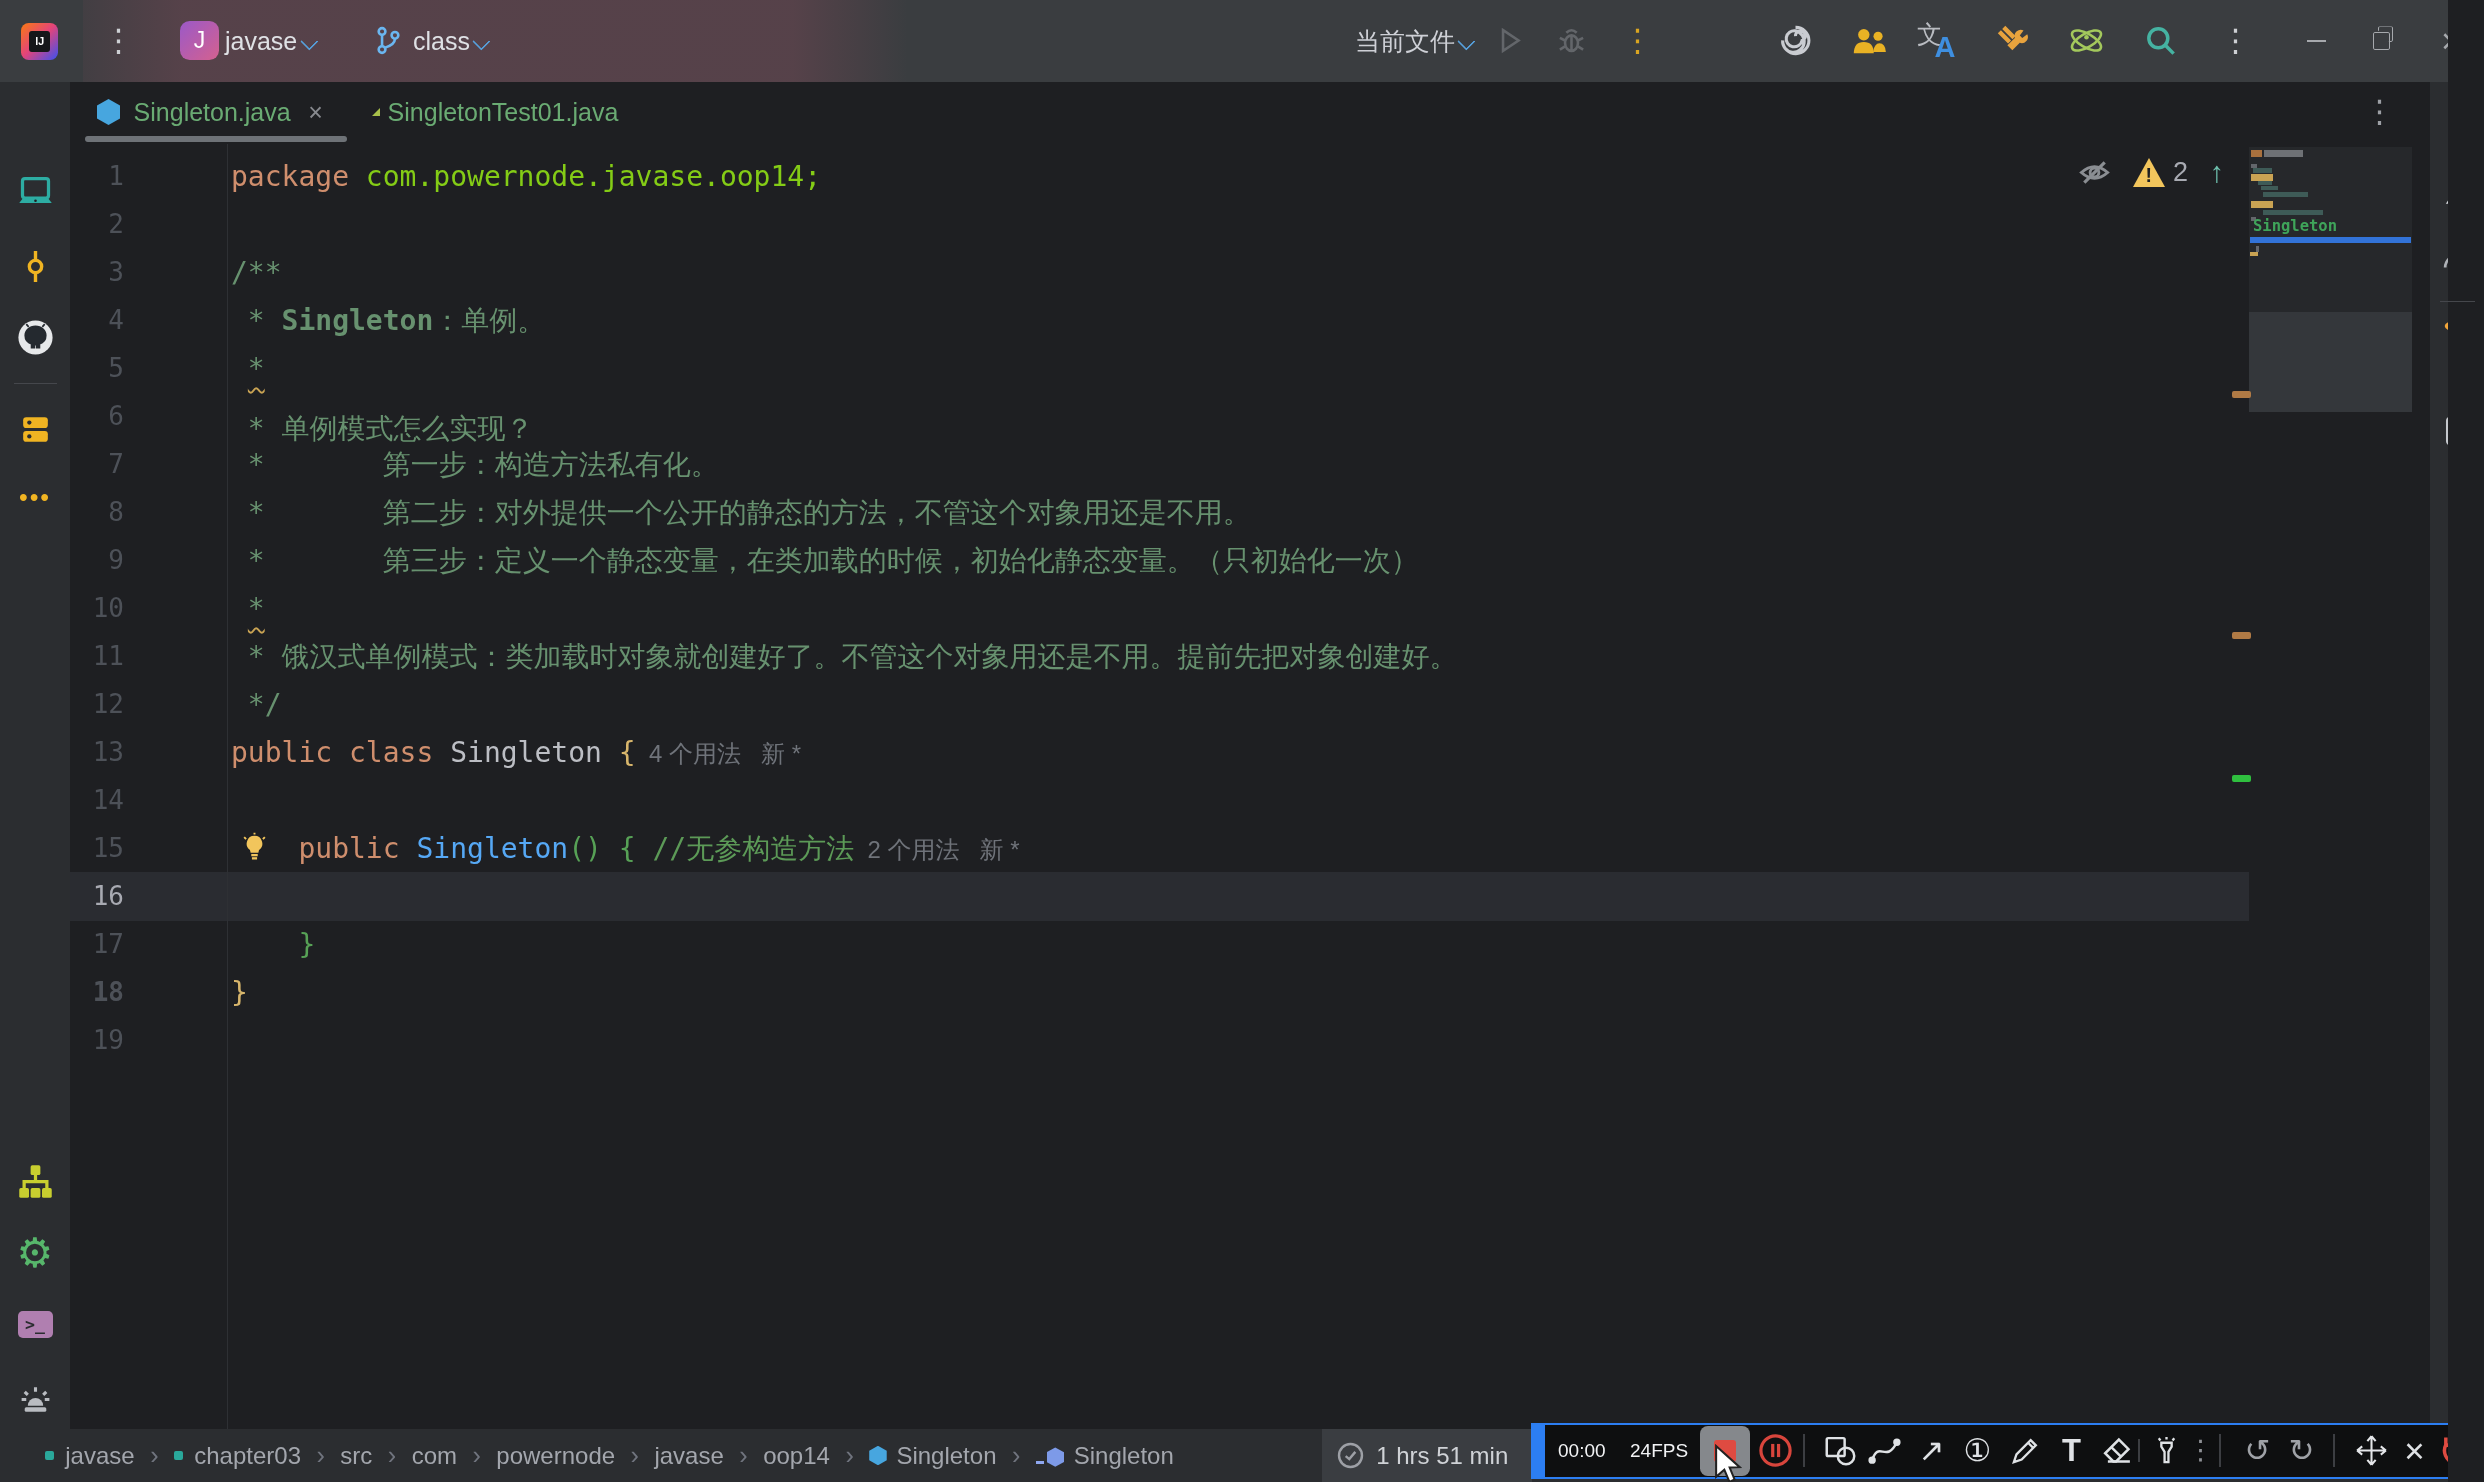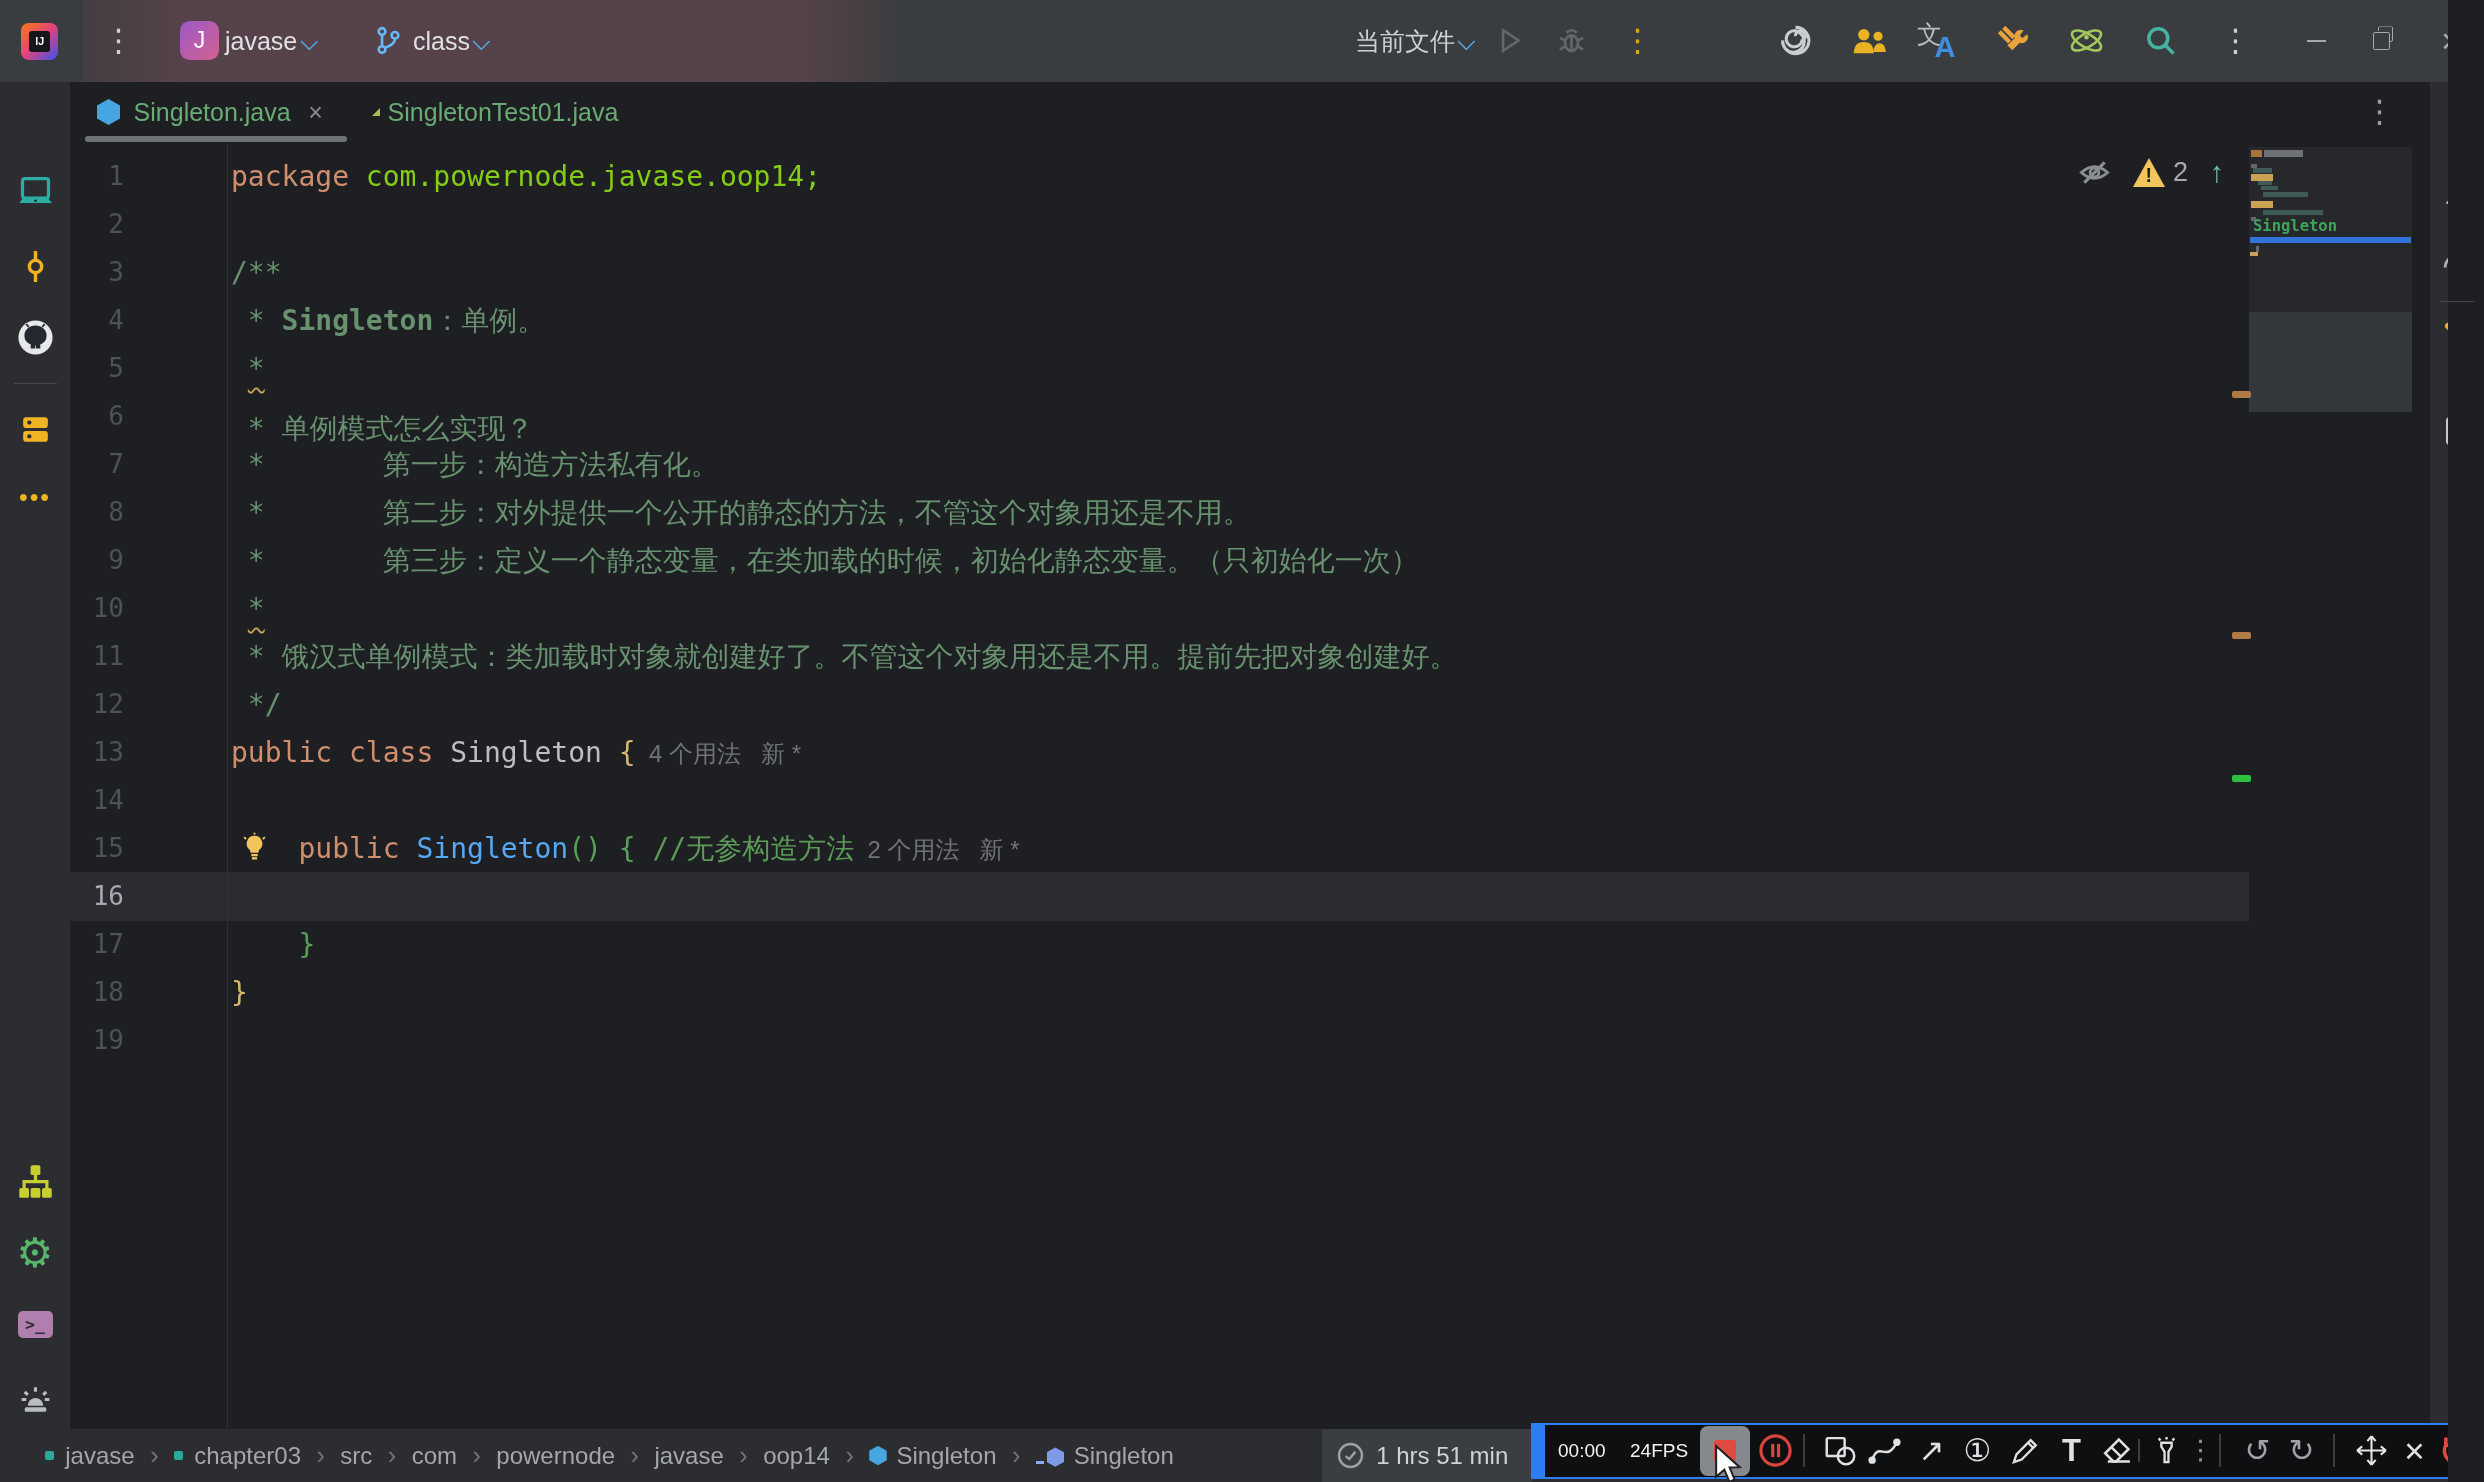--- a/index.html
+++ b/index.html
@@ -299,21 +299,21 @@
       <div class="code-line" style="top: 728px; left: 231px;"><span class="s-k">public</span><span class="s-p"> </span><span class="s-k">class</span><span class="s-p"> </span><span class="s-cl">Singleton </span><span class="s-y">{</span><span class="s-i">  4 个用法   新 *</span></div>
       <div class="gutter-num" style="top: 776px;">14</div>
       <div class="code-line" style="top: 776px; left: 231px;"></div>
       <div class="gutter-num" style="top: 824px;">15</div>
       <div class="code-line" style="top: 824px; left: 231px;"><span class="s-p">    </span><span class="s-k">public</span><span class="s-p"> </span><span class="s-m">Singleton</span><span class="s-g">()</span><span class="s-p"> </span><span class="s-g">{</span><span class="s-p"> </span><span class="s-c">//无参构造方法</span><span class="s-i">  2 个用法   新 *</span></div>
       <div class="cur-line" style="top: 872px;"></div>
       <div class="gutter-num cur" style="top: 872px;">16</div>
       <div class="code-line" style="top: 872px; left: 231px;"></div>
       <div class="gutter-num" style="top: 920px;">17</div>
       <div class="code-line" style="top: 920px; left: 231px;"><span class="s-p">    </span><span class="s-g">}</span></div>
-      <div class="gutter-num" style="top: 968px;">18</div>
+      <div class="gutter-num" style="top: 968px; font-weight: bold;">18</div>
       <div class="code-line" style="top: 968px; left: 231px;"><span class="s-y">}</span></div>
       <div class="gutter-num" style="top: 1016px;">19</div>
       <div class="code-line" style="top: 1016px; left: 231px;"></div>
     </div>
   <div class="abs gutter-sep"></div>
   <svg id="bulb" class="abs" style="left: 239px; display: block; top: 832px;" width="31" height="31" viewBox="0 0 24 24">
     <path d="M12 3 a6 6 0 0 1 3.5 10.9 l-0.5 2.1 h-6 l-0.5-2.1 A6 6 0 0 1 12 3 Z" fill="#F2C55C"></path>
     <rect x="9.5" y="17" width="5" height="1.8" fill="#F2C55C"></rect>
       <rect x="10" y="19.5" width="4" height="1.8" fill="#F2C55C"></rect>
     <path d="M12 0.5 V2 M4 4 L5.5 5.5 M20 4 L18.5 5.5" stroke="#F2C55C" stroke-width="1.5"></path>

